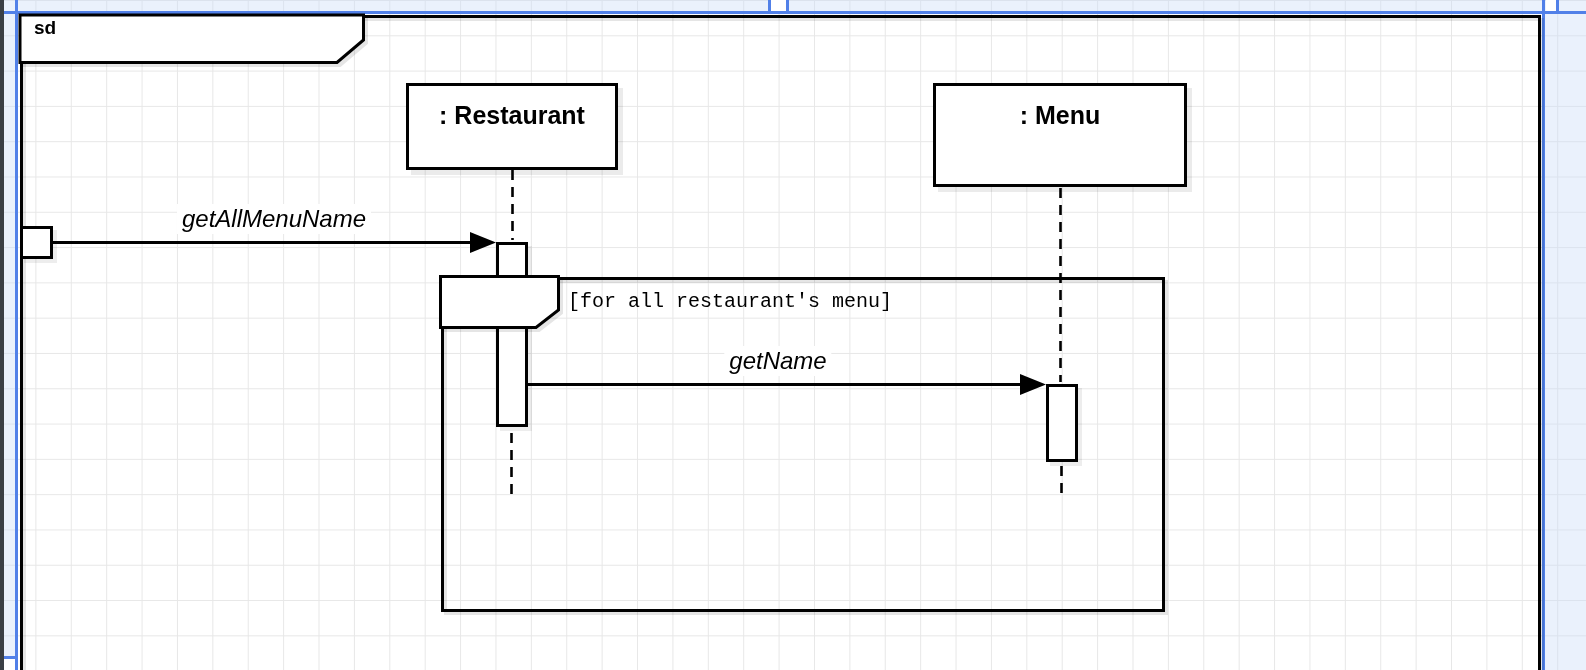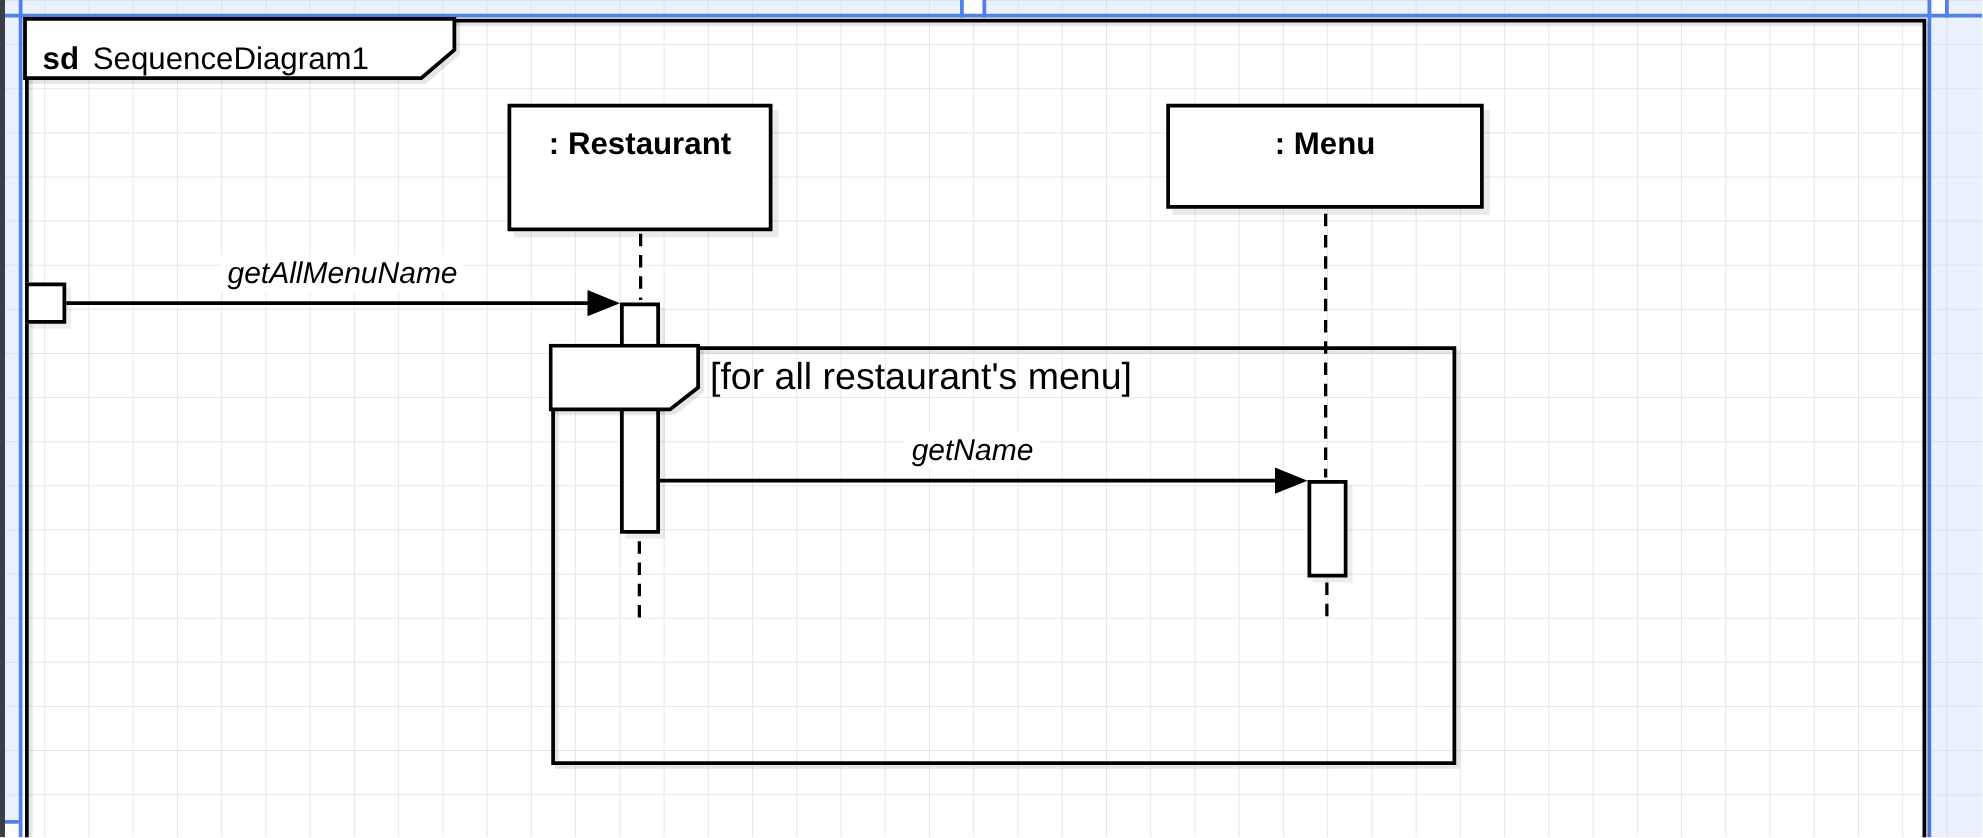--- a/index.html
+++ b/index.html
@@ -31,52 +31,52 @@
   .blue-seg-b{left:786px;top:0;width:3px;height:14px;}
   .blue-seg-c{left:1556px;top:0;width:3px;height:14px;}
   .blue-h-bl{left:0;top:656px;width:15px;height:3px;}
   
   .sd-frame{
     left:20px;top:15px;width:1515px;height:680px;
     border:3px solid #000;filter:drop-shadow(3px 3px 0 rgba(0,0,0,0.10));
   }
   .pentagon-svg{display:block;filter:drop-shadow(3px 3px 0 rgba(0,0,0,0.10));}
   .sd-title-text{
-    left:34px;top:17px;height:45px;display:flex;align-items:flex-end;gap:11px;
-    font-size:25px;white-space:nowrap;
+    left:34px;top:17px;height:45px;display:flex;align-items:flex-start;gap:11px;
+    font-size:19px;white-space:nowrap;
   }
   .sd-keyword{font-weight:bold;}
   .head{
     background:#fff;border:3px solid #000;box-shadow:5px 5px 0 rgba(0,0,0,0.08);
     display:flex;justify-content:center;align-items:flex-start;
     font-weight:bold;font-size:25px;padding-top:15px;box-sizing:border-box;
   }
-  .head-restaurant{left:406px;top:83px;width:212px;height:102px;}
-  .head-menu{left:933px;top:83px;width:254px;height:84px;}
+  .head-restaurant{left:406px;top:83px;width:212px;height:87px;}
+  .head-menu{left:933px;top:83px;width:254px;height:104px;}
   .gate{
     left:20px;top:226px;width:33px;height:33px;background:#fff;border:3px solid #000;
     box-sizing:border-box;box-shadow:4px 4px 0 rgba(0,0,0,0.07);
   }
   .activation{
     background:#fff;border:3px solid #000;box-sizing:border-box;
     box-shadow:4px 4px 0 rgba(0,0,0,0.07);
   }
   .act-restaurant{left:496px;top:242px;width:32px;height:185px;}
   .act-menu{left:1046px;top:384px;width:32px;height:78px;}
   .loop-frame{
     left:441px;top:277px;width:724px;height:335px;border:3px solid #000;
     box-sizing:border-box;filter:drop-shadow(3px 3px 0 rgba(0,0,0,0.10));
   }
   .loop-label{
     left:441px;top:277px;width:94px;height:49px;display:flex;align-items:center;
     justify-content:center;font-weight:bold;font-size:25px;
   }
   .guard-label{
     left:568px;top:277px;height:49px;display:flex;align-items:center;
-    font-size:30px;white-space:nowrap;
+    font-size:20px;white-space:nowrap;font-family:Liberation Mono, monospace;
   }
   .msg-label{
     transform:translate(-50%,-50%);background:#fff;padding:0 5px;
     font-size:24px;white-space:nowrap;line-height:30px;
   }
   .lbl-msg1{left:274px;top:219px;font-style:italic;}
   .lbl-msg2{left:778px;top:361px;font-style:italic;}
   .lines-svg{left:0;top:0;width:1586px;height:670px;pointer-events:none;}
 </style>
 </head>
@@ -125,21 +125,20 @@
   <svg class="abs pentagon-svg" style="left:439px;top:275px;" width="122" height="55">
     <polygon points="1.5,1.5 119.5,1.5 119.5,35 97,52.5 1.5,52.5" fill="#ffffff" stroke="#000000" stroke-width="3"></polygon>
   </svg>
   <div class="abs guard-label">[for all restaurant's menu]</div>
 
   <svg class="abs pentagon-svg" style="left:18px;top:13px;" width="350" height="53">
     <polygon points="2,2 345.5,2 345.5,27 319,49.5 2,49.5" fill="#ffffff" stroke="#000000" stroke-width="3"></polygon>
   </svg>
   <div class="abs sd-title-text">
     <span class="sd-keyword">sd</span>
-    <span>SequenceDiagram1</span>
   </div>
 
   <svg class="abs lines-svg">
     <g stroke="#000" stroke-width="3">
       <line x1="53" y1="242.5" x2="474" y2="242.5"></line>
       <line x1="528" y1="384.5" x2="1024" y2="384.5"></line>
     </g>
     <g fill="#000" stroke="none">
       <polygon points="496,242.5 470,232 470,253"></polygon>
       <polygon points="1046,384.5 1020,374 1020,395"></polygon>

